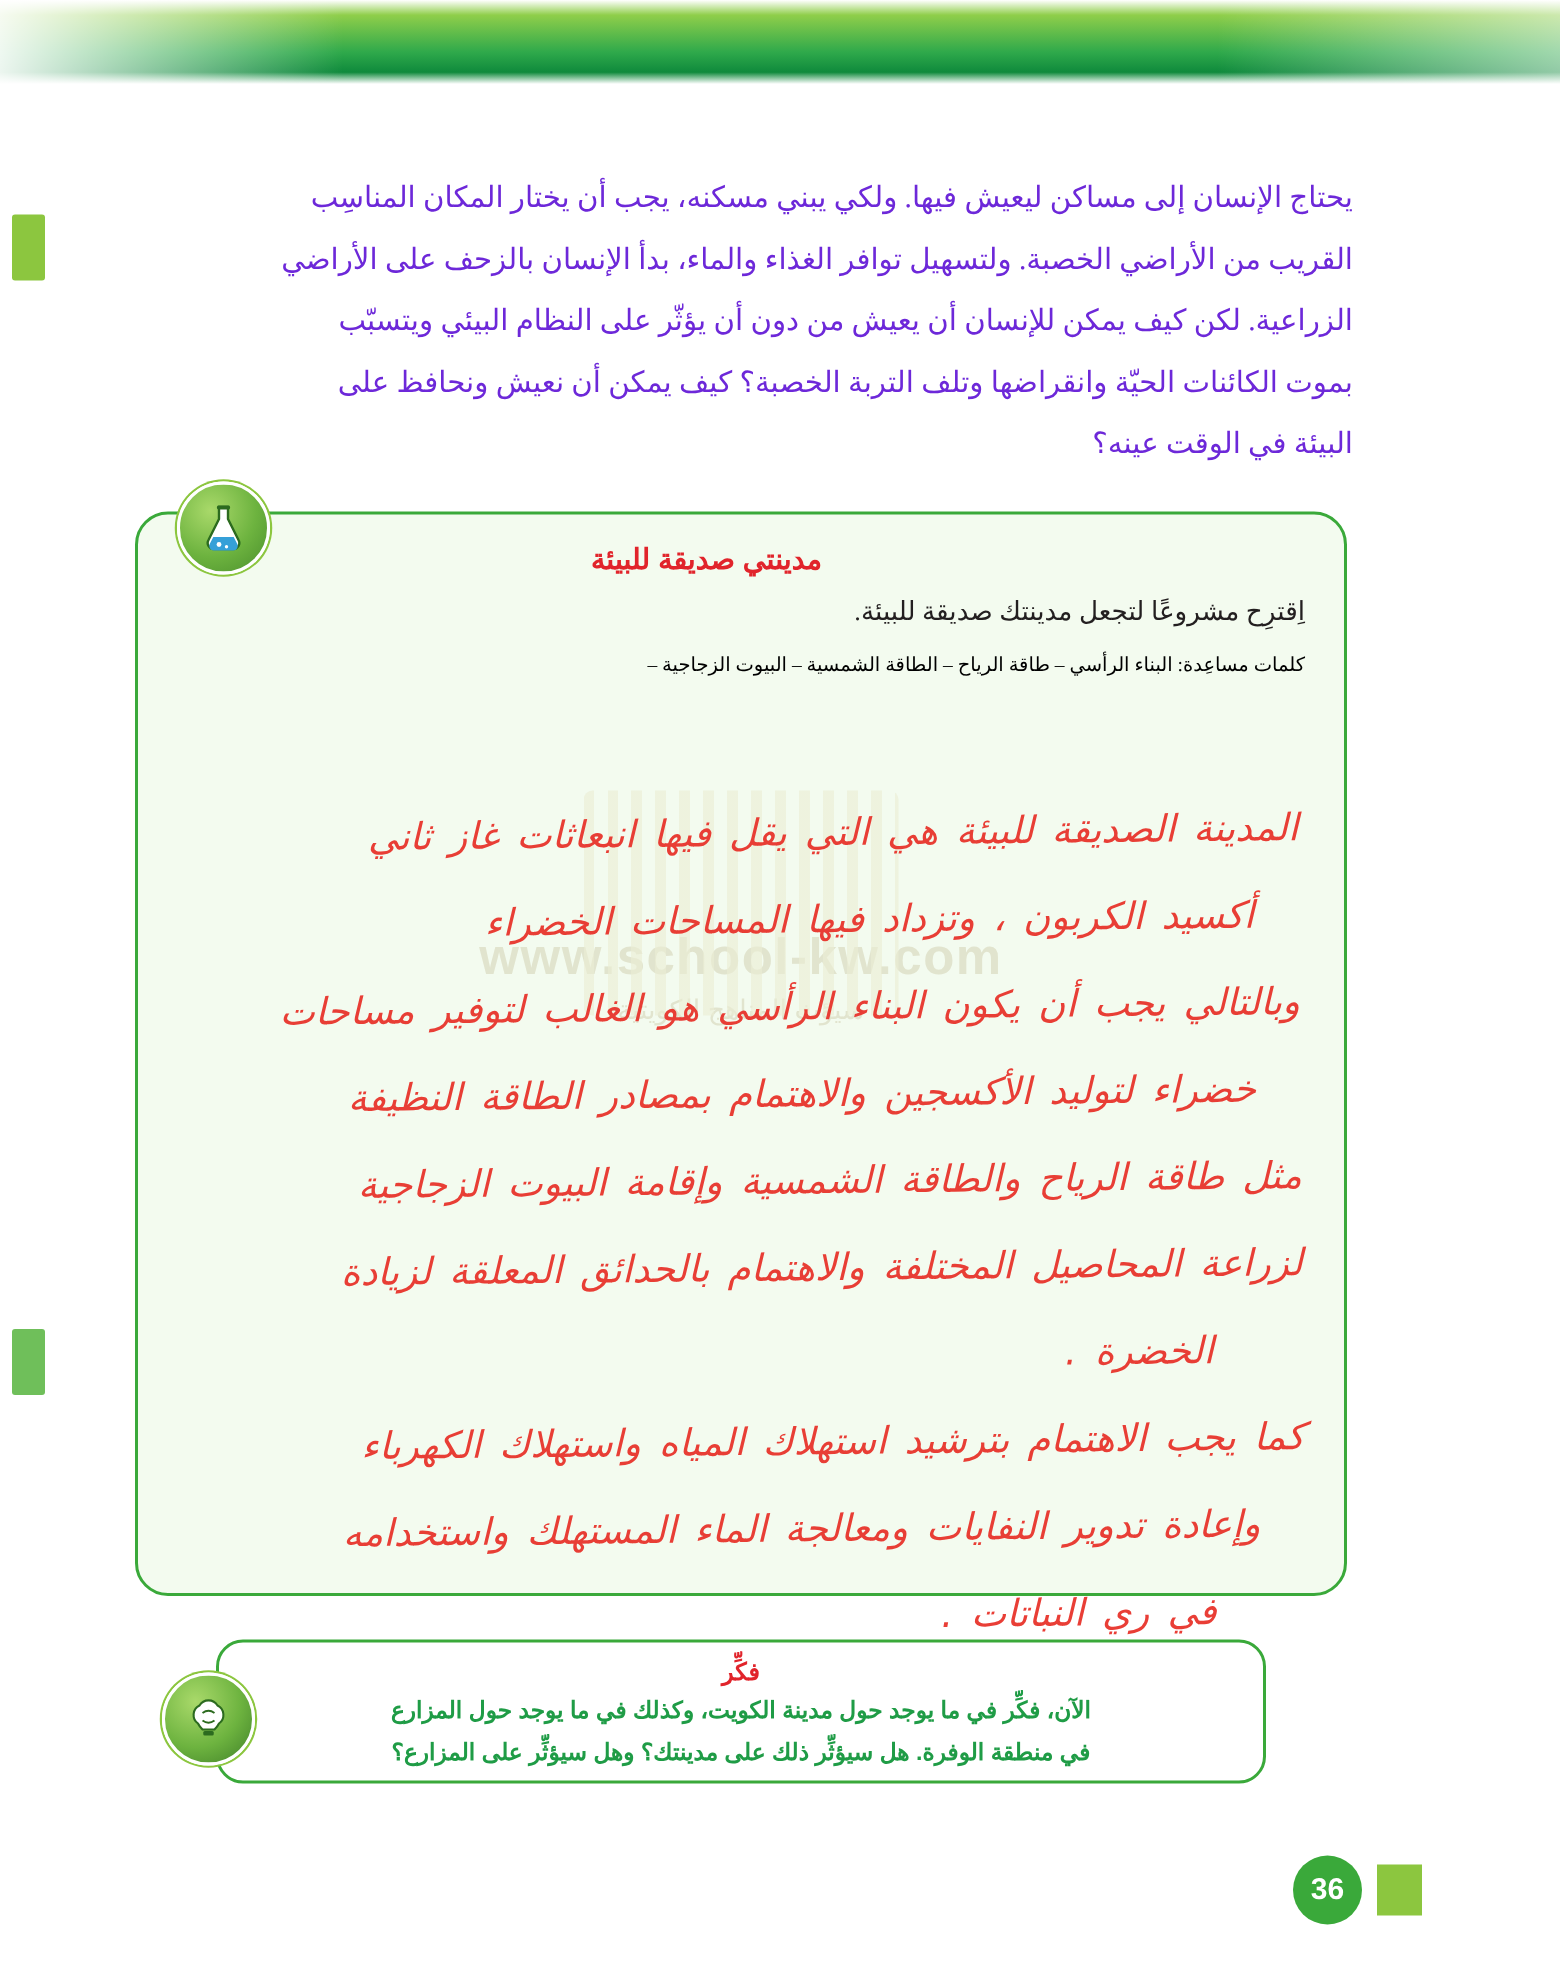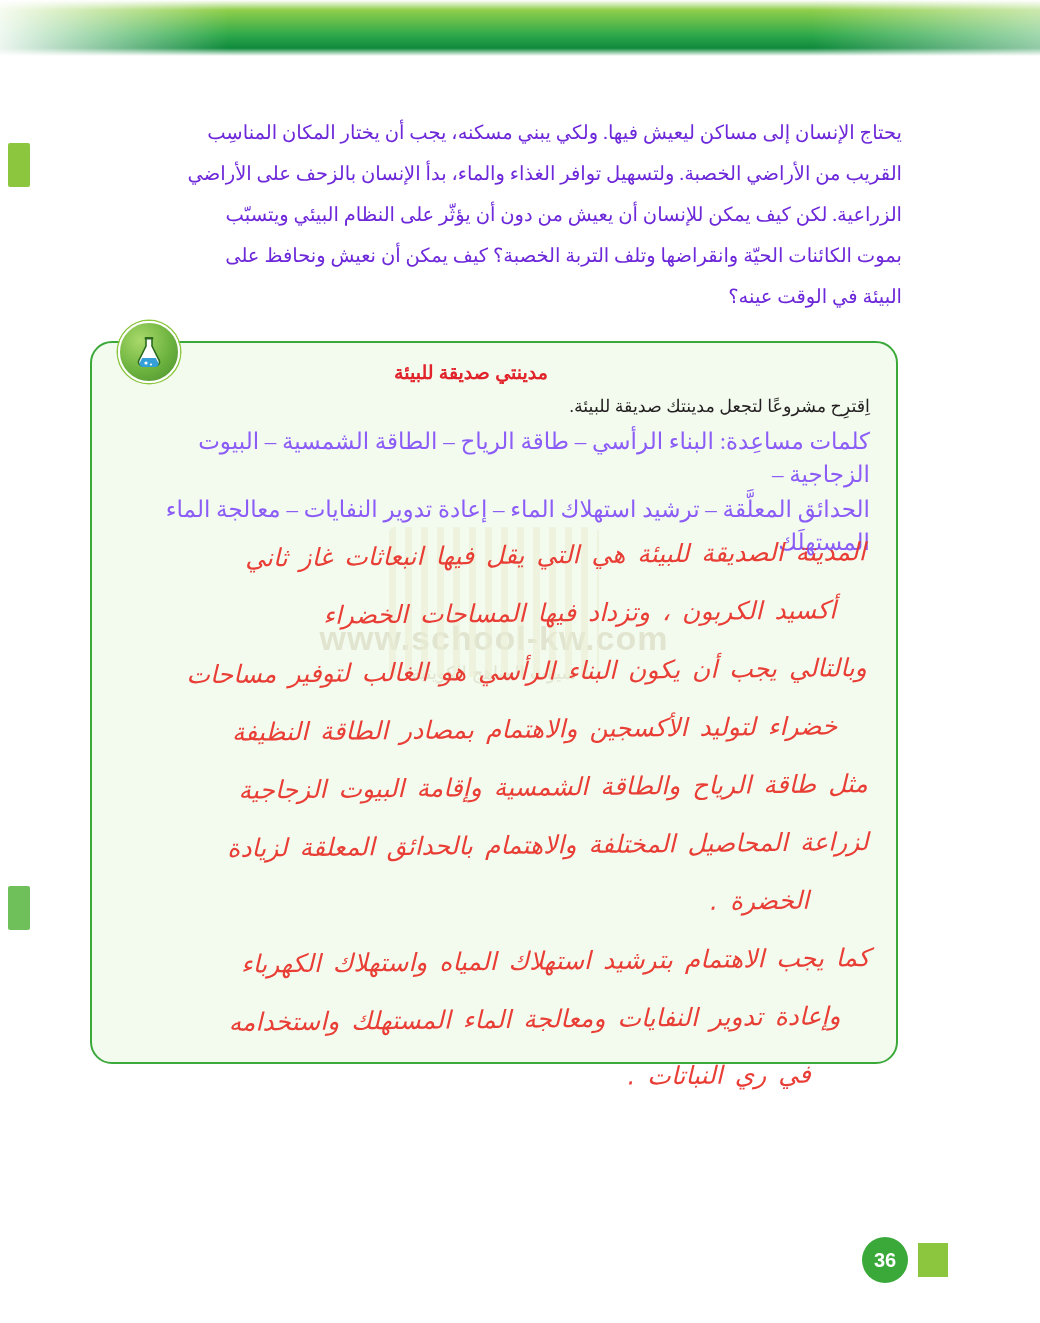--- a/index.html
+++ b/index.html
@@ -89,22 +89,22 @@
     text-align: right;
     direction: rtl;
     color: #231f20;
     font-size: 17.5px;
     line-height: 33px;
     margin-top: 6px;
   }
   .activity-helpwords {
     text-align: right;
     direction: rtl;
-    color: #8b5cf6;
-    font-size: 23px;
+    color: #000000;
+    font-size: 13px;
     line-height: 33px;
     margin-top: 2px;
   }
 
   
   .flask-badge {
     position: absolute;
     top: -22px;
     left: 26px;
     width: 58px;
@@ -280,21 +280,20 @@
         <circle cx="13" cy="28" r="1.6" fill="#ffffff"></circle>
         <circle cx="18" cy="29.5" r="1.1" fill="#ffffff"></circle>
         <rect x="11.6" y="2" width="8.8" height="2.6" rx="1.1" fill="#2c6b1f"></rect>
       </svg>
     </div>
 
     <div class="activity-inner">
       <div class="activity-title">مدينتي صديقة للبيئة</div>
       <div class="activity-line">اِقترِح مشروعًا لتجعل مدينتك صديقة للبيئة.</div>
       <div class="activity-helpwords">كلمات مساعِدة: البناء الرأسي – طاقة الرياح – الطاقة الشمسية – البيوت الزجاجية –</div>
-      <div class="activity-helpwords">الحدائق المعلَّقة – ترشيد استهلاك الماء – إعادة تدوير النفايات – معالجة الماء المستهلَك</div>
     </div>
 
     <div class="watermark">
       <div class="wm-logo"></div>
       <div class="wm-text">www.school-kw.com</div>
       <div class="wm-sub">سيؤث المناهج الكويتية</div>
     </div>
 
     <div class="handwriting">
       <p>المدينة الصديقة للبيئة هي التي يقل فيها انبعاثات غاز ثاني</p>
@@ -303,19 +302,31 @@
       <p class="hw-indent-1">خضراء لتوليد الأكسجين والاهتمام بمصادر الطاقة النظيفة</p>
       <p>مثل طاقة الرياح والطاقة الشمسية وإقامة البيوت الزجاجية</p>
       <p>لزراعة المحاصيل المختلفة والاهتمام بالحدائق المعلقة لزيادة</p>
       <p class="hw-indent-2">الخضرة .</p>
       <p>كما يجب الاهتمام بترشيد استهلاك المياه واستهلاك الكهرباء</p>
       <p class="hw-indent-1">وإعادة تدوير النفايات ومعالجة الماء المستهلك واستخدامه</p>
       <p class="hw-indent-2">في ري النباتات .</p>
     </div>
   </div>
 
+  <div class="think-box">
+    <div class="think-badge">
+      <svg width="34" height="34" viewBox="0 0 34 34" aria-hidden="true">
+        <path d="M11 8 a7 7 0 0 1 12 0 a7 7 0 0 1 1 12 c-1 2 -2 3 -3 4 h-8 c-1 -1 -2 -2 -3 -4 a7 7 0 0 1 1 -12 Z" fill="#ffffff" stroke="#2c6b1f" stroke-width="1.4"></path>
+        <path d="M13 13 q4 -3 8 0 M13 18 q4 3 8 0" stroke="#2c6b1f" stroke-width="1.2" fill="none"></path>
+        <rect x="13.5" y="25" width="7" height="3" rx="1" fill="#2c6b1f"></rect>
+      </svg>
+    </div>
+    <div class="think-title">فكِّر</div>
+    <div class="think-body">الآن، فكِّر في ما يوجد حول مدينة الكويت، وكذلك في ما يوجد حول المزارع</div>
+    <div class="think-body">في منطقة الوفرة. هل سيؤثِّر ذلك على مدينتك؟ وهل سيؤثِّر على المزارع؟</div>
+  </div>
 
   <div class="page-num-bar">
     <div class="page-num-strip"></div>
     <div class="page-num-circle">36</div>
   </div>
 
 </div>
 
 </body></html>

